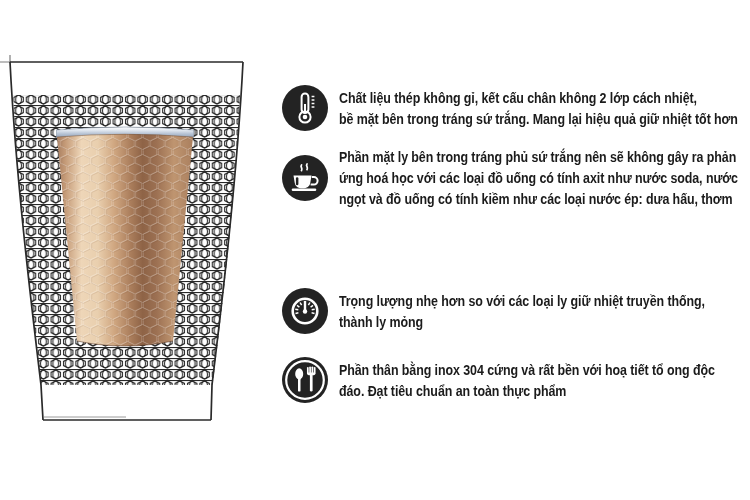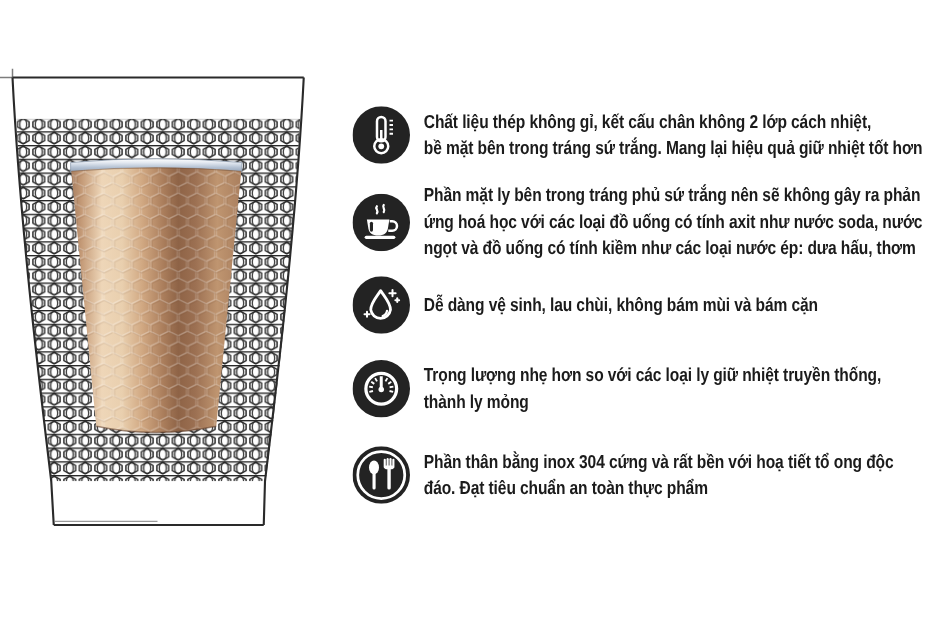--- a/index.html
+++ b/index.html
@@ -126,38 +126,20 @@
         <path d="M29.8,22 h2 a3.8,3.8 0 0 1 0,7.6 h-3.2" fill="none" stroke="#fff" stroke-width="2"></path>
         <line x1="11" y1="34.8" x2="33" y2="34.8" stroke="#fff" stroke-width="2.6" stroke-linecap="round"></line>
       </svg>
       <div class="feature-text">
         <div>Phần mặt ly bên trong tráng phủ sứ trắng nên sẽ không gây ra phản</div>
         <div>ứng hoá học với các loại đồ uống có tính axit như nước soda, nước</div>
         <div>ngọt và đồ uống có tính kiềm như các loại nước ép: dưa hấu, thơm</div>
       </div>
     </div>
 
-    <div class="feature f3">
-      <svg class="icon" viewBox="0 0 46 46">
-        <circle cx="23" cy="23" r="23" fill="#232323"></circle>
-        <path d="M22.5,11.5 C18.7,17.3 14.6,21.4 14.6,26.8 a8,8.2 0 0 0 15.8,0 C30.4,21.4 26.3,17.3 22.5,11.5 Z" fill="none" stroke="#fff" stroke-width="2.2" stroke-linejoin="round"></path>
-        <path d="M27.6,27.6 a5.2,5.2 0 0 1 -3.5,4.3" fill="none" stroke="#fff" stroke-width="1.7" stroke-linecap="round"></path>
-        <g stroke="#fff" stroke-width="1.6" stroke-linecap="round">
-          <line x1="32" y1="11" x2="32" y2="16"></line>
-          <line x1="29.5" y1="13.5" x2="34.5" y2="13.5"></line>
-          <line x1="35.8" y1="17.6" x2="35.8" y2="20.6"></line>
-          <line x1="34.3" y1="19.1" x2="37.3" y2="19.1"></line>
-          <line x1="11.6" y1="28.4" x2="11.6" y2="32.4"></line>
-          <line x1="9.6" y1="30.4" x2="13.6" y2="30.4"></line>
-        </g>
-      </svg>
-      <div class="feature-text">
-        <div>Dễ dàng vệ sinh, lau chùi, không bám mùi và bám cặn</div>
-      </div>
-    </div>
 
     <div class="feature f4">
       <svg class="icon" viewBox="0 0 46 46">
         <circle cx="23" cy="23" r="23" fill="#232323"></circle>
         <circle cx="23" cy="23" r="12.3" fill="none" stroke="#fff" stroke-width="2.6"></circle>
         <g stroke="#fff" stroke-width="1.5">
           <line x1="27.9" y1="14.5" x2="26.4" y2="17.1"></line>
           <line x1="31.0" y1="17.4" x2="28.6" y2="19.1"></line>
           <line x1="32.7" y1="21.3" x2="29.7" y2="21.8"></line>
           <line x1="32.5" y1="25.5" x2="29.6" y2="24.8"></line>

